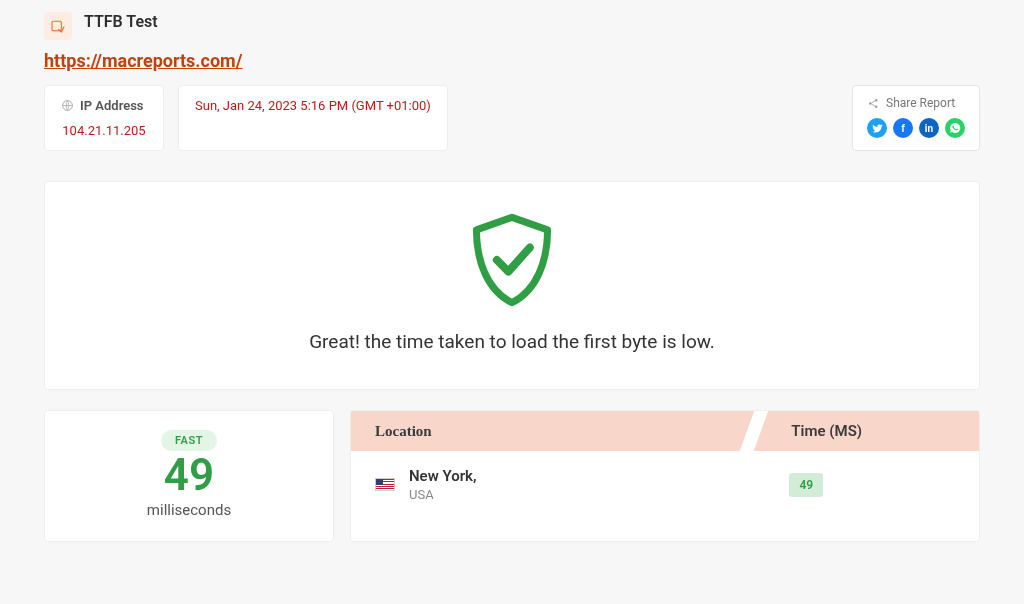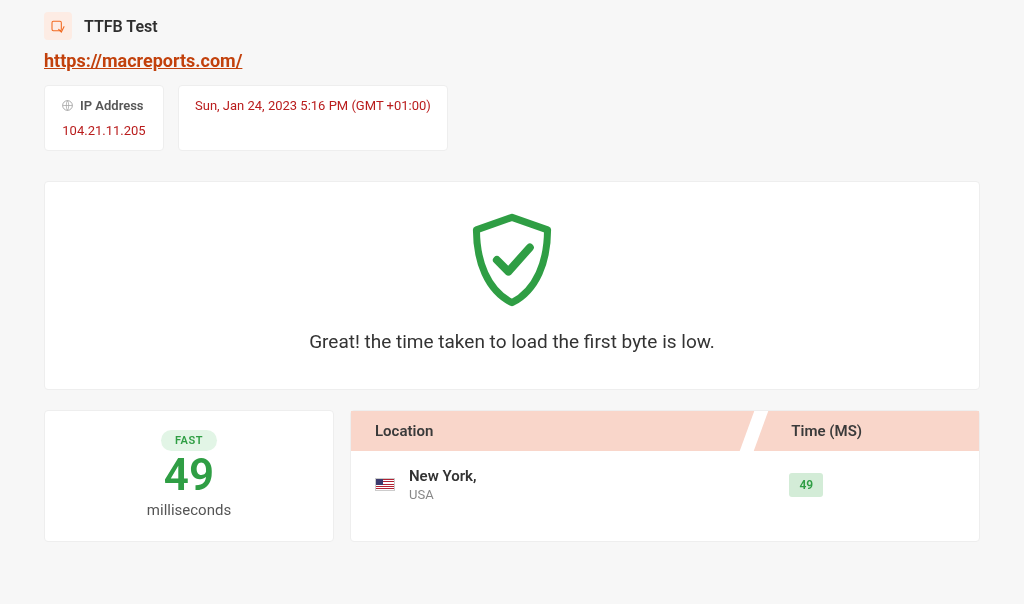--- a/index.html
+++ b/index.html
@@ -9,21 +9,20 @@
     width: 1024px;
     height: 604px;
     overflow: hidden;
     color: #333;
   }
   .page {
     padding: 12px 44px 0 44px;
   }
   .header-line {
     display: flex;
-    align-items: center;
     gap: 12px;
     margin-bottom: 10px;
   }
   .page-icon {
     width: 28px;
     height: 28px;
     background: #fdece4;
     border-radius: 4px;
     display: flex;
     align-items: center;
@@ -191,21 +190,21 @@
   }
   .loc-col {
     position: relative;
     z-index: 2;
     display: flex;
     align-items: center;
     font-weight: 600;
     color: #3a3a3a;
     font-size: 15px;
   }
-  .loc-col.location { flex: 1.15; padding-left: 24px; }
+  .loc-col.location { flex: 1.15; padding-left: 24px; font-family: Liberation Serif, serif; }
   .loc-col.time { flex: 0.55; padding-left: 24px; }
   .loc-body-row {
     display: flex;
     align-items: center;
     padding: 16px 0;
   }
   .loc-left {
     flex: 1.15;
     display: flex;
     align-items: center;
@@ -274,20 +273,45 @@
       </div>
       <div class="info-value">104.21.11.205</div>
     </div>
 
     <div class="info-card">
       <div class="info-value">Sun, Jan 24, 2023 5:16 PM (GMT +01:00)</div>
     </div>
 
     <div class="spacer"></div>
 
+    <div class="share-card">
+      <div class="share-label">
+        <svg class="mini-icon" viewBox="0 0 24 24">
+            <circle cx="6" cy="12" r="2.2"></circle>
+            <circle cx="17" cy="6" r="2.2"></circle>
+            <circle cx="17" cy="18" r="2.2"></circle>
+            <path d="M8 11l7-4M8 13l7 4" stroke="#999" stroke-width="1.4"></path>
+          </svg>
+        <span>Share Report</span>
+      </div>
+      <div class="share-icons">
+        <div class="social-icon tw">
+            <svg width="11" height="11" viewBox="0 0 24 24" fill="#fff">
+              <path d="M23 5.1c-.8.4-1.7.6-2.6.8.9-.6 1.6-1.4 2-2.5-.9.5-1.9.9-2.9 1.1C18.6 3.5 17.4 3 16.1 3c-2.5 0-4.5 2-4.5 4.5 0 .4 0 .7.1 1C7.9 8.3 4.5 6.5 2.2 3.7c-.4.7-.6 1.4-.6 2.3 0 1.6.8 2.9 2 3.8-.7 0-1.4-.2-2-.6v.1c0 2.2 1.6 4 3.6 4.4-.4.1-.8.2-1.2.2-.3 0-.6 0-.8-.1.6 1.8 2.3 3.1 4.3 3.2-1.6 1.2-3.5 1.9-5.7 1.9H1c2 1.3 4.4 2 7 2 8.4 0 13-7 13-13v-.6c.9-.6 1.7-1.4 2.3-2.3z"></path>
+            </svg>
+          </div>
+        <div class="social-icon fb">f</div>
+        <div class="social-icon li">in</div>
+        <div class="social-icon wa">
+            <svg width="12" height="12" viewBox="0 0 24 24" fill="#fff">
+              <path d="M12 2a10 10 0 0 0-8.6 15l-1.1 4 4.1-1.1A10 10 0 1 0 12 2zm5 13.5c-.2.6-1.2 1.1-1.7 1.2-.4 0-.9.2-3.1-.6-2.6-1-4.3-3.7-4.4-3.9-.1-.2-1.1-1.4-1.1-2.7s.7-1.9.9-2.2c.2-.2.5-.3.7-.3h.5c.2 0 .4 0 .6.4l.8 2c.1.1.1.3 0 .4l-.4.6c-.1.2-.3.3-.1.6.2.3.8 1.3 1.7 2 .1 1.2 2.1 1.5 2.4 1.7.3.1.4.1.6-.1l.7-.8c.2-.2.4-.2.6-.1l1.9.9c.2.1.4.2.4.3.1.2.1.7-.1 1.3z"></path>
+            </svg>
+          </div>
+      </div>
+    </div>
   </div>
 
 
   <div class="result-card">
     <div class="shield-wrap">
       <svg viewBox="0 0 100 108">
         <path d="M50 6 L90 20 C90 55 78 88 50 102 C22 88 10 55 10 20 Z" fill="none" stroke="#2f9e44" stroke-width="8" stroke-linejoin="round"></path>
         <path d="M33 54 L46 67 L70 40" fill="none" stroke="#2f9e44" stroke-width="9" stroke-linecap="round" stroke-linejoin="round"></path>
       </svg>
     </div>

